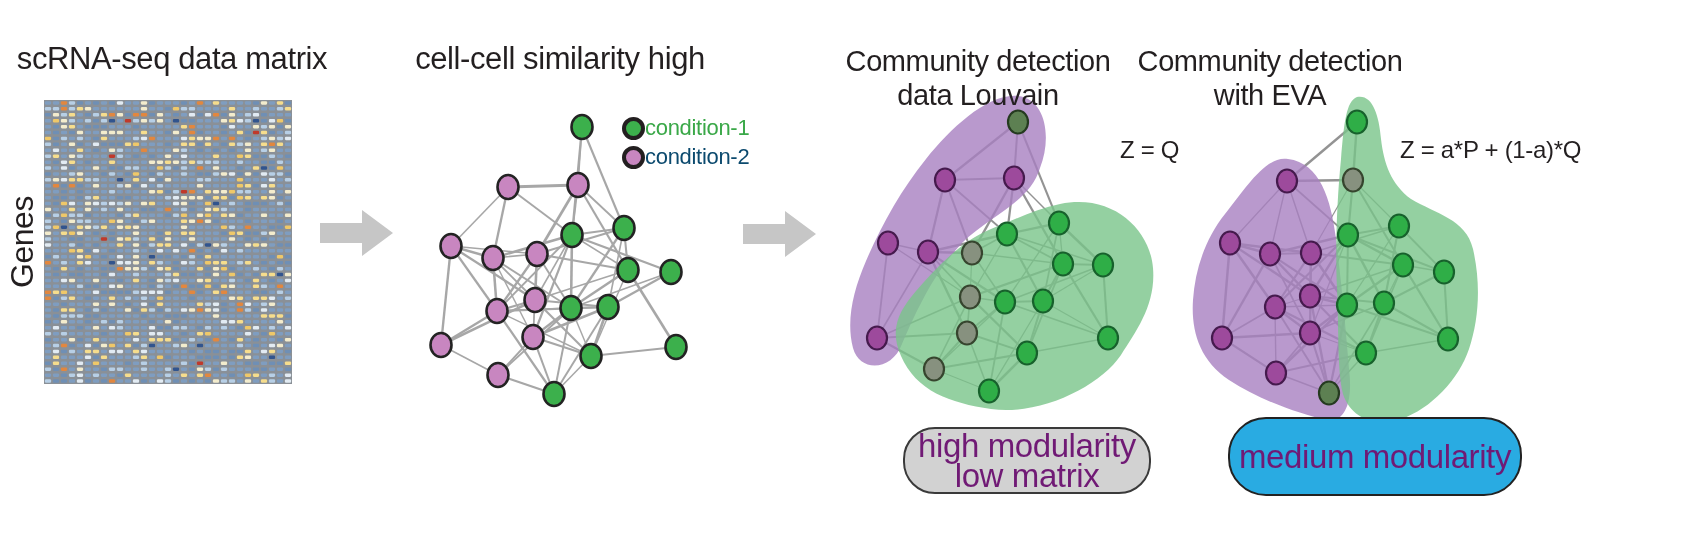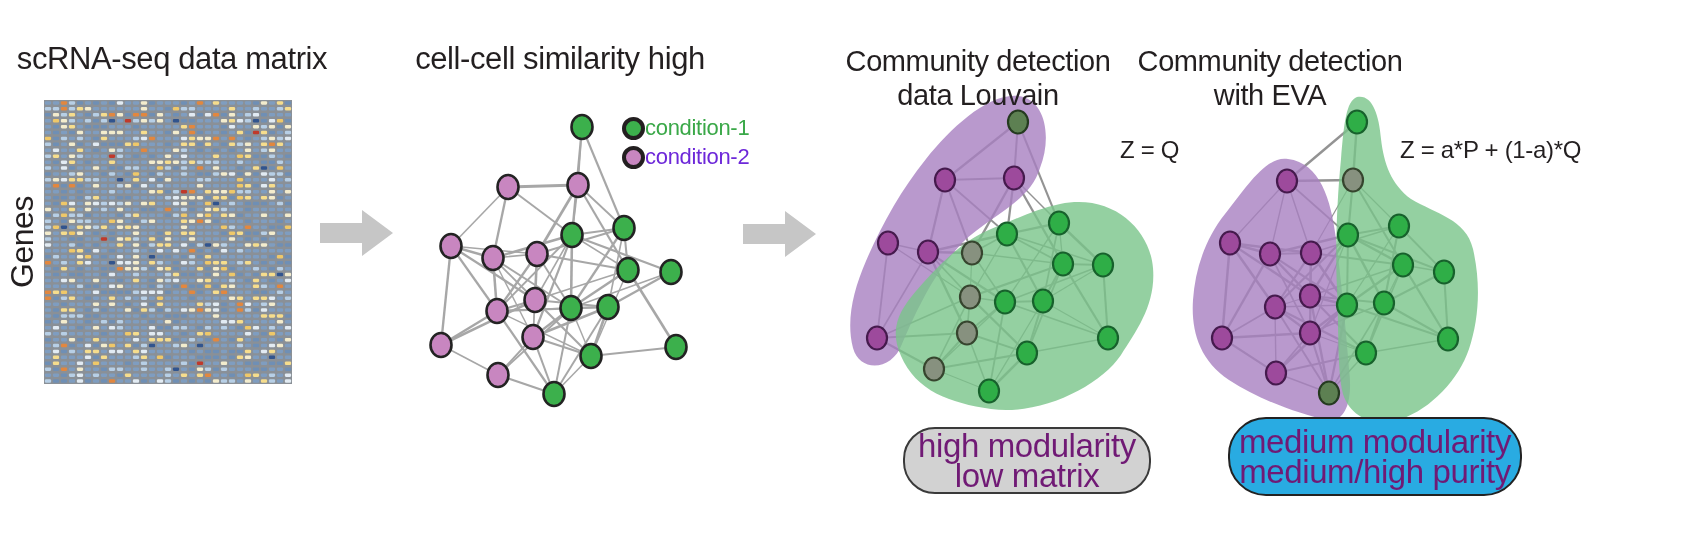--- a/index.html
+++ b/index.html
@@ -1813,37 +1813,36 @@
   <div class="abs axis-label rot" style="left:22px;top:242px;">Genes</div>
 
   <div class="abs panel-title" style="left:380px;top:42px;width:360px;">cell-cell similarity high</div>
   <div class="abs legend" style="left:622px;top:117px;">
     <div class="legend-row">
       <span class="swatch" style="background: rgb(60, 176, 76);"></span>
       <span class="legend-label" style="color: rgb(58, 168, 72);">condition-1</span>
     </div>
     <div class="legend-row">
       <span class="swatch" style="background: rgb(200, 134, 192);"></span>
-      <span class="legend-label" style="color: #6d28d9;">condition-2</span>
+      <span class="legend-label" style="color: #0c4a6e;">condition-2</span>
     </div>
   </div>
 
   <div class="abs panel-title2" style="left:798px;top:24px;width:360px;">
     <div>Community detection</div>
     <div>data Louvain</div>
   </div>
   <div class="abs equation" style="left:1120px;top:136px;width:100px;">Z = Q</div>
   <div class="abs badge" style="left: 903px; top: 427px; width: 244px; height: 63px; border-radius: 32px; background: rgb(210, 210, 210);">
     <div class="badge-line">high modularity</div>
     <div class="badge-line">low matrix</div>
   </div>
 
   <div class="abs panel-title2" style="left:1090px;top:24px;width:360px;">
     <div>Community detection</div>
     <div>with EVA</div>
   </div>
   <div class="abs equation" style="left:1400px;top:136px;width:212px;">Z = a*P + (1-a)*Q</div>
   <div class="abs badge" style="left: 1228px; top: 417px; width: 290px; height: 75px; border-radius: 38px; border-color: rgb(34, 34, 34); background: rgb(41, 171, 226);">
     <div class="badge-line">medium modularity</div>
-    <div class="badge-line">medium/high purity</div>
   </div>
 
 </div>
 
 </body></html>

